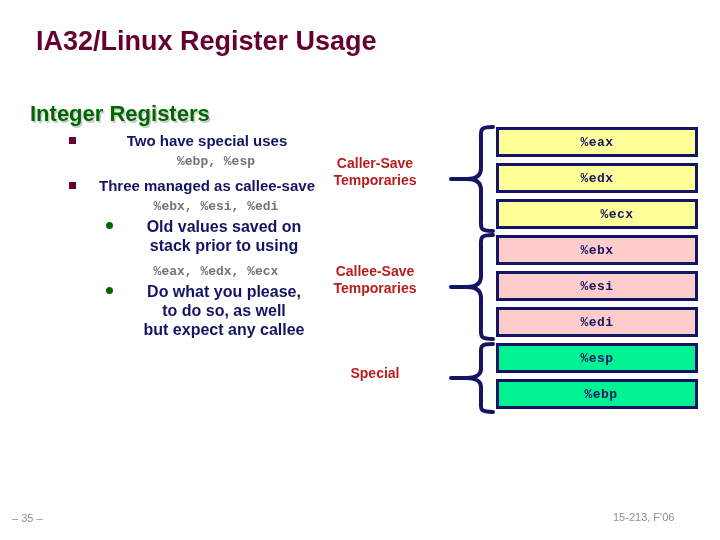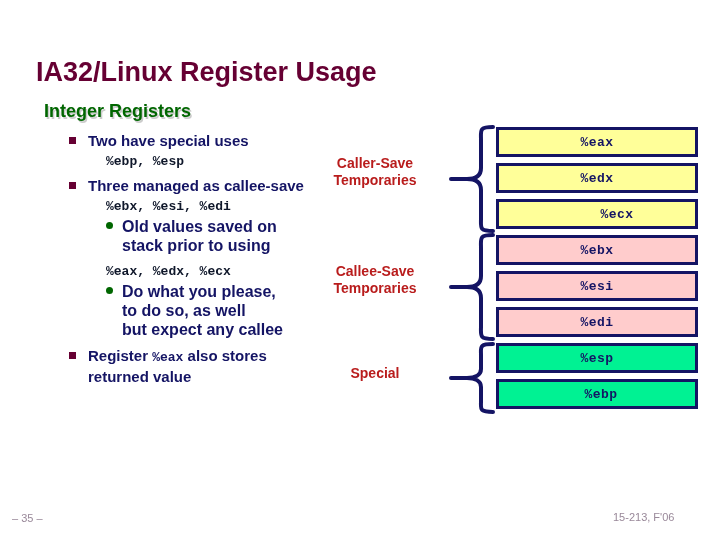--- a/index.html
+++ b/index.html
@@ -19,41 +19,41 @@
   
   .slide-title {
     position: absolute;
     left: 36px;
     top: 26px;
     font-size: 27px;
     font-weight: bold;
     color: #660033;
     letter-spacing: 0px;
     white-space: nowrap;
-    margin-top: 31px;
   }
 
   
   .section-heading {
     position: absolute;
-    left: 44px;
+    left: 30px;
     top: 101px;
-    font-size: 18px;
+    font-size: 22px;
     font-weight: bold;
     color: #006600;
     text-shadow: 1.5px 1.5px 0 #cccccc;
     white-space: nowrap;
   }
 
   
   .bullet-column {
     position: absolute;
     left: 66px;
     top: 131px;
     width: 260px;
+    text-align: center;
   }
 
   .b1 {
     position: relative;
     padding-left: 22px;
     font-size: 15px;
     font-weight: bold;
     color: #141464;
     line-height: 19px;
     margin-bottom: 2px;
@@ -64,21 +64,21 @@
     top: 6px;
     width: 7px;
     height: 7px;
     background: #660033;
   }
 
   .mono {
     font-family: "Liberation Mono", "DejaVu Sans Mono", monospace;
     font-weight: bold;
     font-size: 13px;
-    color: #0f172a;
+    color: #737373;
     padding-left: 40px;
     line-height: 20px;
     white-space: nowrap;
   }
   .mono-inline {
     font-family: "Liberation Mono", "DejaVu Sans Mono", monospace;
     font-weight: bold;
     font-size: 13px;
     color: #141464;
   }
@@ -188,24 +188,20 @@
   <div class="mono">%eax, %edx, %ecx</div>
   <div class="b2">
     <span class="marker"></span>
     <span class="cont">Do what you please,</span>
     <span class="cont">to do so, as well</span>
     <span class="cont">but expect any callee</span>
   </div>
 
   <div class="gap-m"></div>
 
-  <div class="b1">
-    <span class="marker"></span>
-    <span>Register </span><span class="mono-inline">%eax</span><span> also stores returned value</span>
-  </div>
 
 </div>
 
 <div class="group-label" id="label-caller-save">
   <div>Caller-Save</div>
   <div>Temporaries</div>
 </div>
 <div class="group-label" id="label-callee-save">
   <div>Callee-Save</div>
   <div>Temporaries</div>

